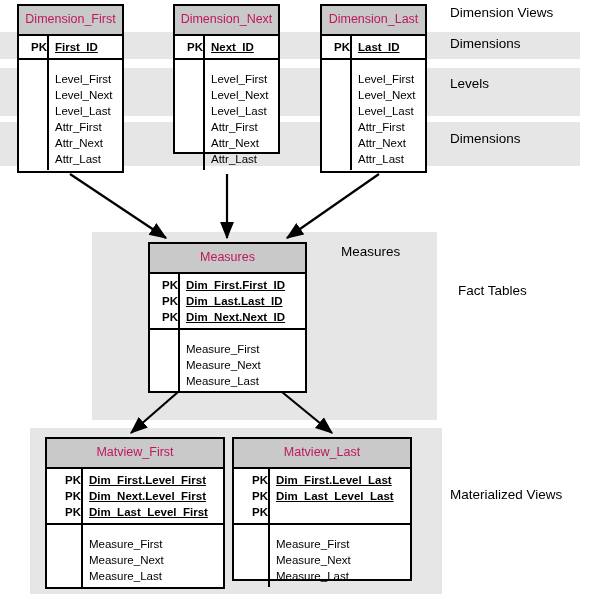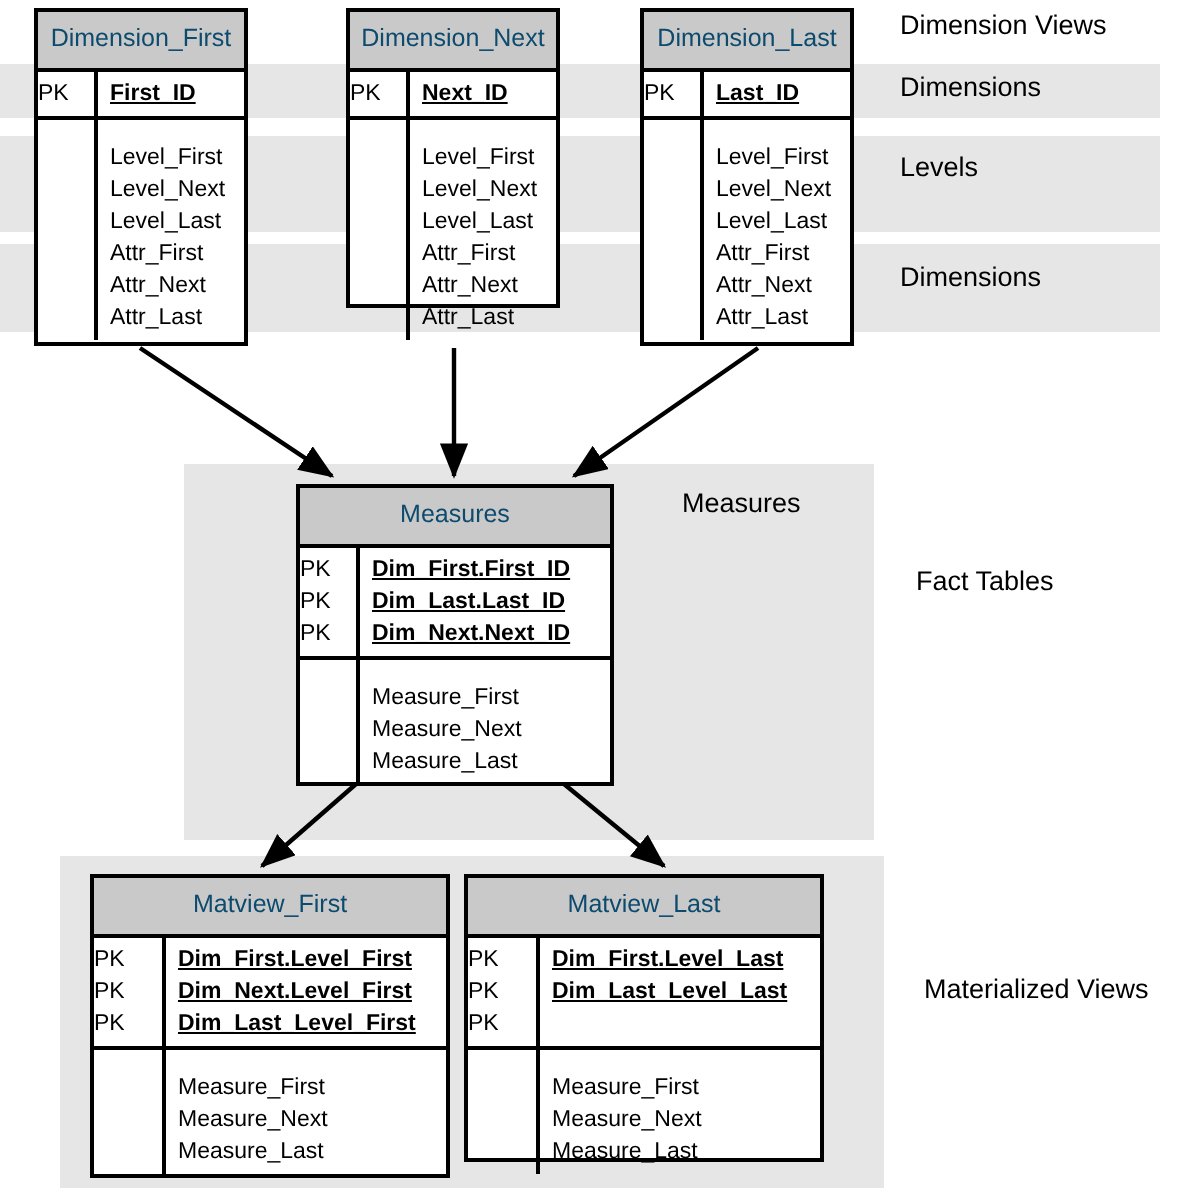--- a/index.html
+++ b/index.html
@@ -45,21 +45,21 @@
     position: absolute;
     z-index: 3;
     border: 2px solid #000000;
     background: #ffffff;
     box-sizing: border-box;
   }
   .table-title {
     background: #c9c9c9;
     text-align: center;
     font-size: 12.5px;
-    color: #0c4a6e;
+    color: #be185d;
     line-height: 1.0;
     padding: 7px 2px 8px 2px;
     border-bottom: 2px solid #000000;
     box-sizing: border-box;
     white-space: nowrap;
   }
   .table-body {
     display: block;
   }
   .section {
@@ -80,23 +80,23 @@
     width: 36px;
     flex: 0 0 36px;
   }
   .fieldcol {
     flex: 1 1 auto;
     box-sizing: border-box;
     padding: 3px 8px 3px 6px;
   }
   .kk {
     font-size: 11.5px;
-    font-weight: normal;
+    font-weight: bold;
     line-height: 16px;
-    text-align: left;
+    text-align: right;
     color: #000000;
     white-space: nowrap;
   }
   .pkfield {
     font-size: 11.5px;
     font-weight: bold;
     line-height: 16px;
     text-decoration: underline;
     color: #000000;
     white-space: nowrap;
@@ -152,21 +152,21 @@
 
     <line x1="282" y1="392" x2="332" y2="433" stroke="#000000" stroke-width="2.2" marker-end="url(#ah)"></line>
   </svg>
 
   <div class="zone-label" style="left:450px; top:5px;">Dimension Views</div>
   <div class="zone-label" style="left:450px; top:36px;">Dimensions</div>
   <div class="zone-label" style="left:450px; top:76px;">Levels</div>
   <div class="zone-label" style="left:450px; top:131px;">Dimensions</div>
   <div class="zone-label" style="left:341px; top:244px;">Measures</div>
   <div class="zone-label" style="left:458px; top:283px;">Fact Tables</div>
-  <div class="zone-label" style="left:462px; top:487px;">Materialized Views</div>
+  <div class="zone-label" style="left:450px; top:487px;">Materialized Views</div>
 
   <div class="table" style="left:17px; top:4px; width:107px; height:169px;">
     <div class="table-title">Dimension_First</div>
     <div class="table-body">
       <div class="section keys">
         <div class="keycol">
           <div class="kk">PK</div>
         </div>
         <div class="fieldcol">
           <div class="pkfield">First_ID</div>

